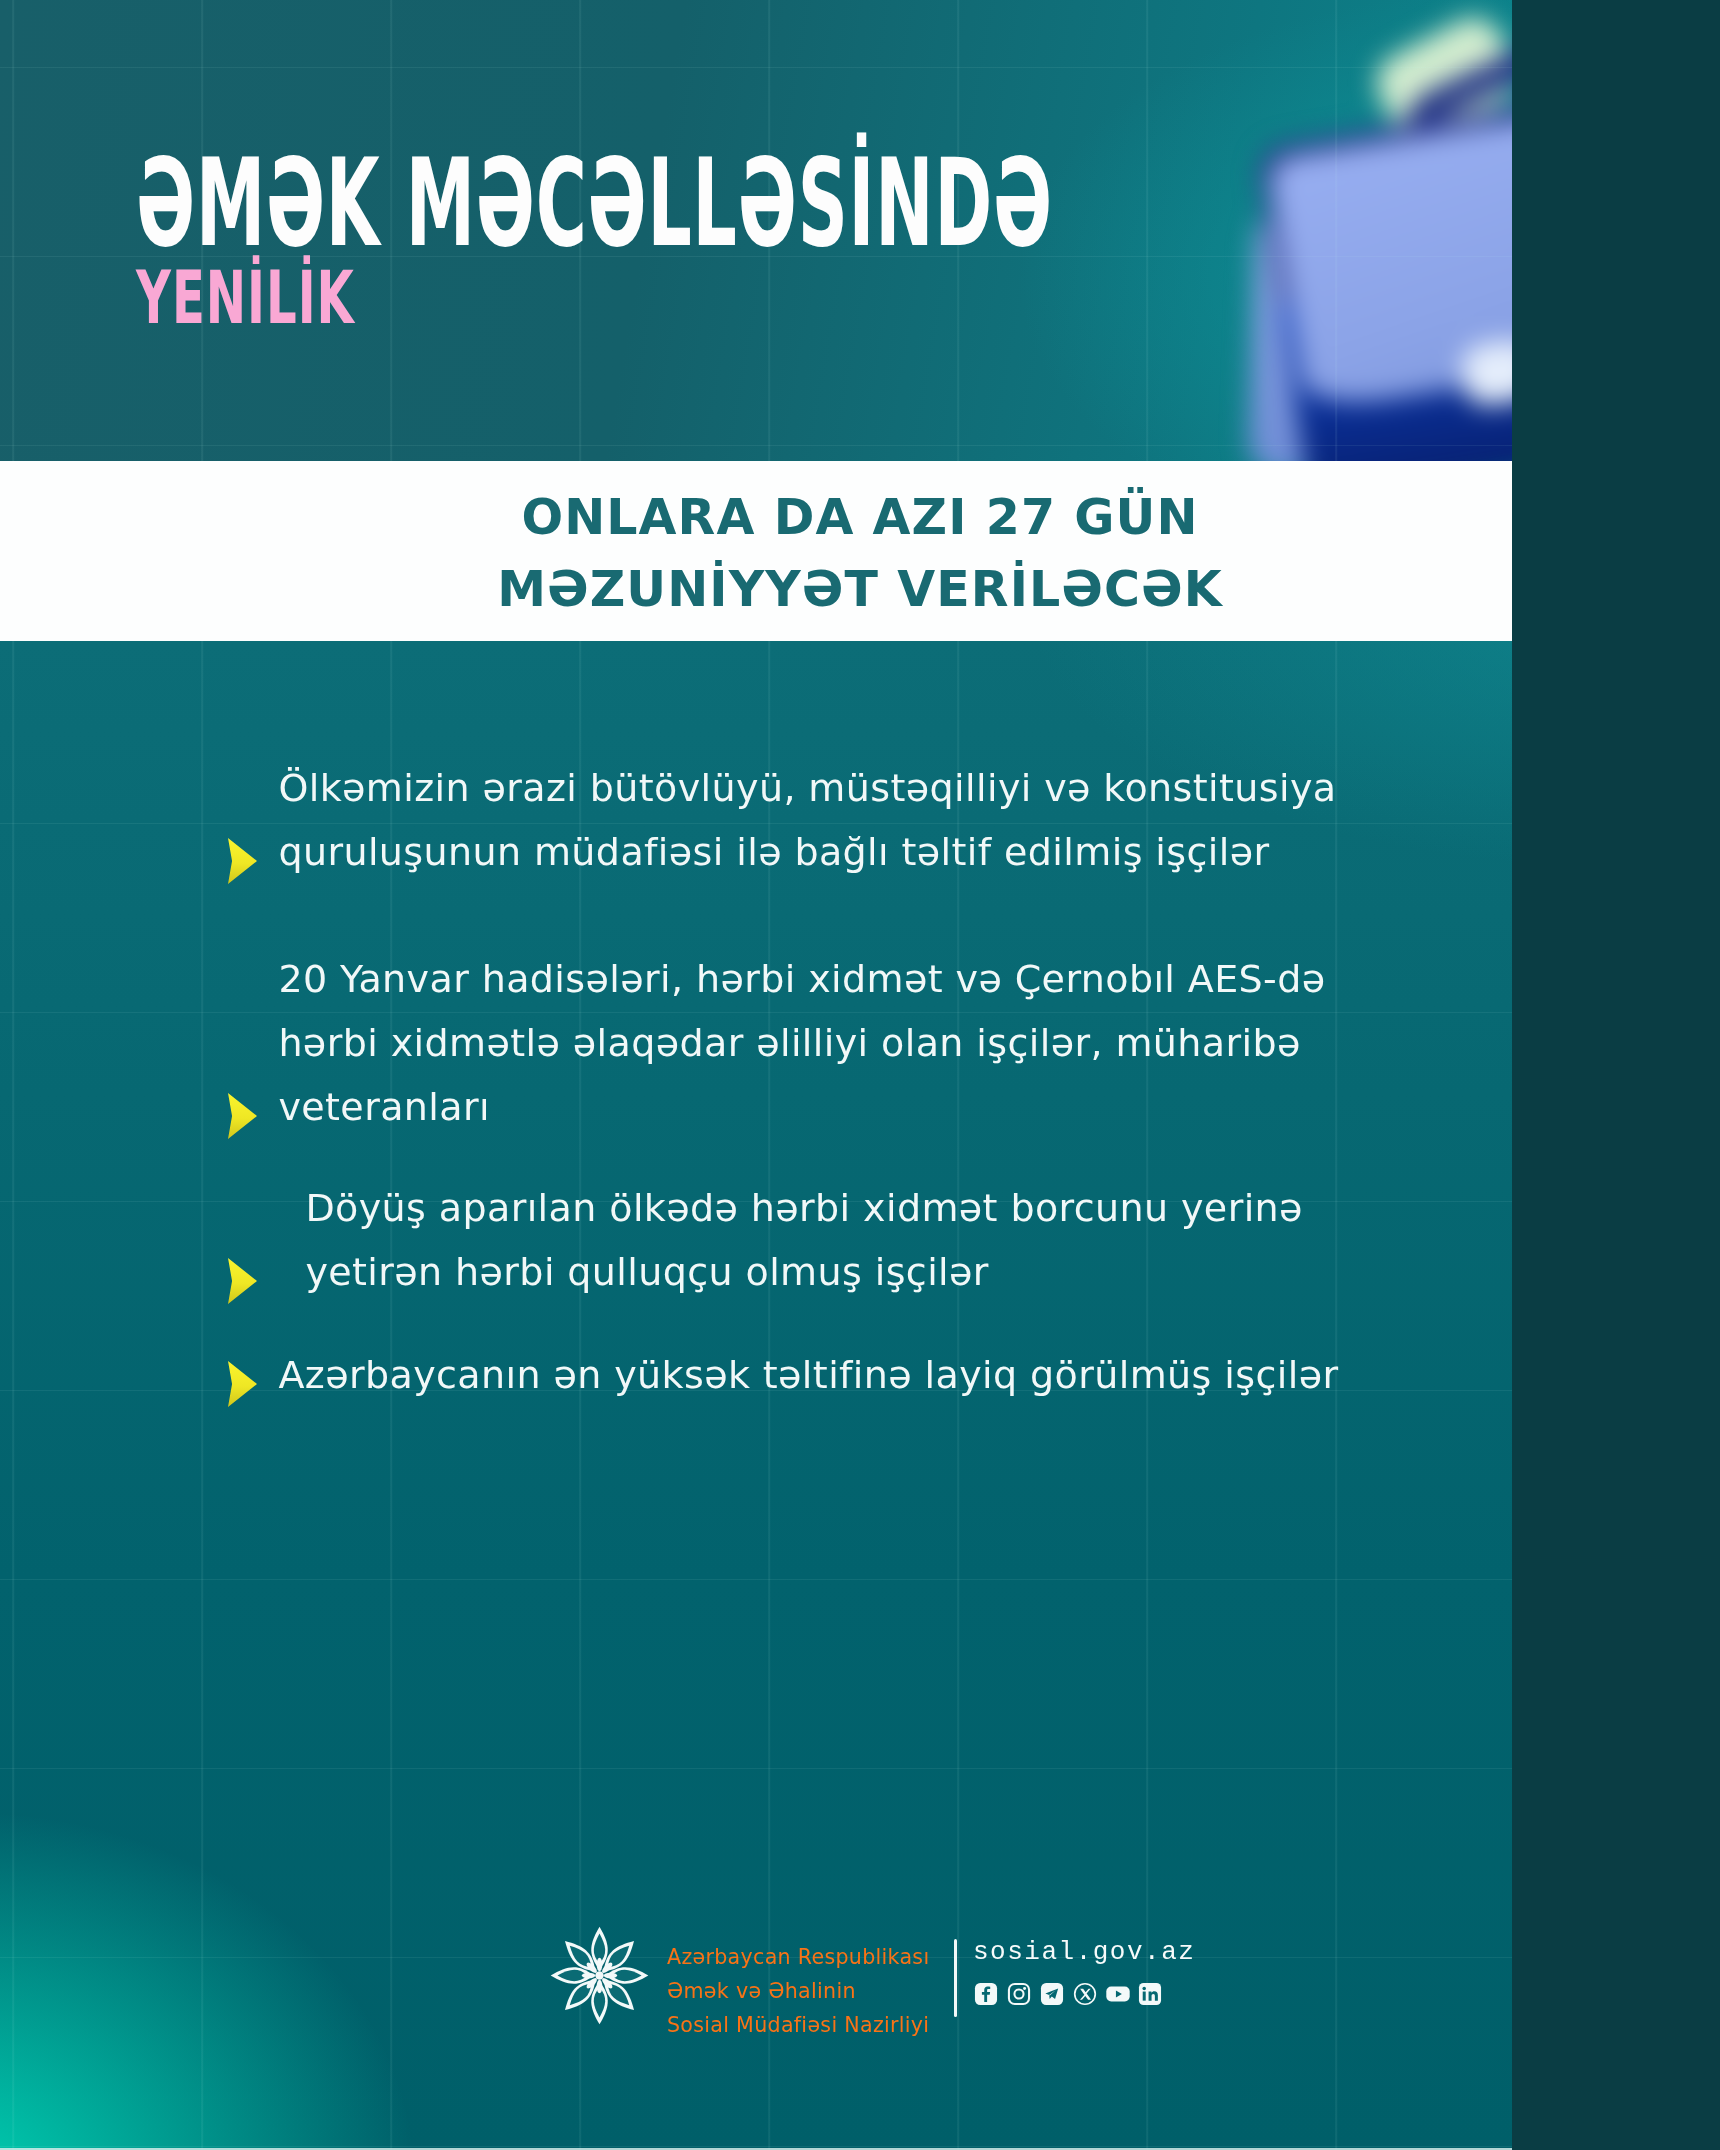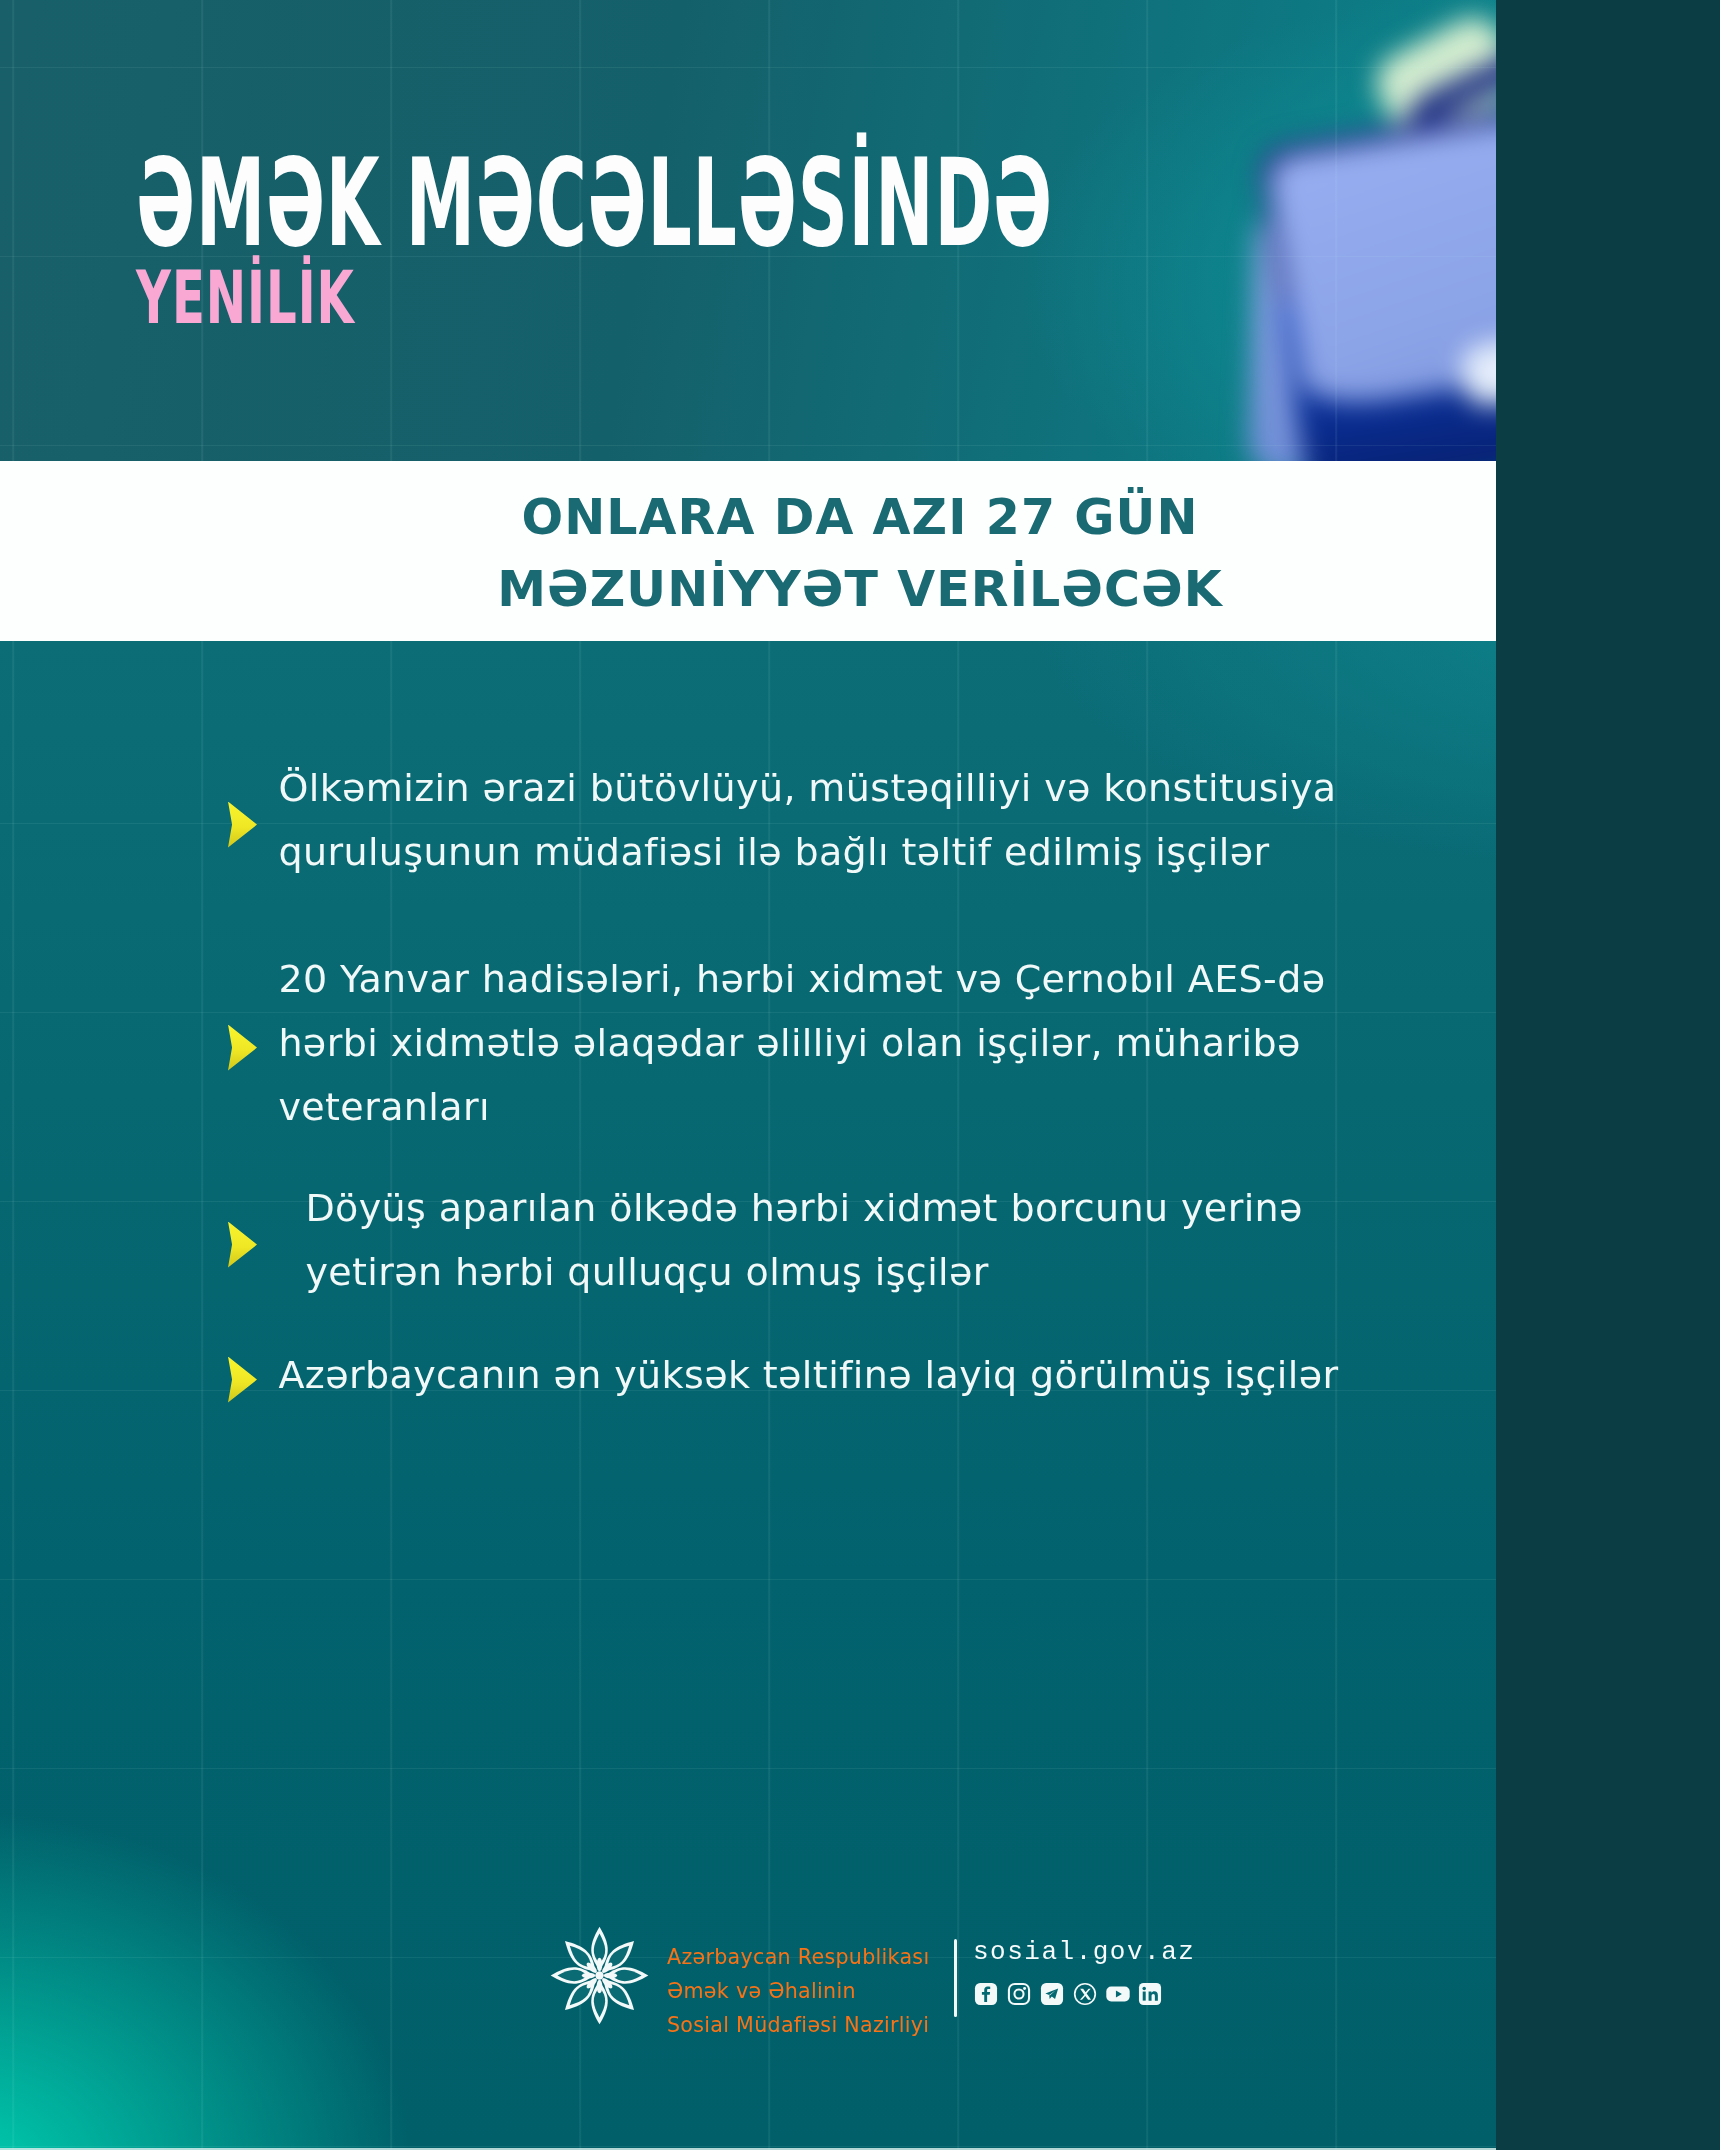--- a/index.html
+++ b/index.html
@@ -1,20 +1,21 @@
 <!DOCTYPE html>
 <html style="font-size:12.2px"><head>
 <meta charset="utf-8">
 <style>
   html,body{margin:0;padding:0;background:#0a3d44;}
   .poster{
     position:relative;
     width:1496px;height:2151px;
     overflow:hidden;
     font-family:"DejaVu Sans","Liberation Sans",sans-serif;
+    padding-left:16px;
     -webkit-font-smoothing:antialiased;
   }
   
   .bg-header{
     position:absolute;left:0;top:0;width:1720px;height:461px;
     background:
       radial-gradient(688px 398px at 88% 60%, rgba(13,151,158,.85), rgba(13,151,158,0) 72%),
       linear-gradient(100deg,#185f69 0%,#14606a 38%,#0e7680 70%,#0a8f96 100%);
   }
   .bg-body{
@@ -56,21 +57,21 @@
   .white-band{
     position:absolute;left:0;top:461px;width:1720px;height:180px;background:#fdfefe;
     display:flex;flex-direction:column;align-items:center;justify-content:flex-start;
     padding-top:21.4px;box-sizing:border-box;
   }
   .banner-line{
     line-height:72px;font-size:49px;font-weight:bold;color:#196a72;letter-spacing:1.1px;white-space:nowrap;
   }
   
   .bullets{position:absolute;left:228px;top:756px;width:1300px;}
-  .bullet{display:flex;align-items:center;}
+  .bullet{display:flex;align-items:flex-end;}
   .bullet-m1{margin-top:63px;}
   .bullet-m2{margin-top:37px;gap:27px;}
   .bullet-m3{margin-top:39px;}
   .marker{
     flex:0 0 auto;width:29px;height:46px;margin-top:9.2px;margin-right:21.4px;
     background:linear-gradient(180deg,#f9f42e 0%,#efe724 55%,#cfc61c 100%);
     clip-path:polygon(0 0,100% 50%,0 100%,14% 50%);
   }
   .bullet-text{font-size:38px;line-height:64px;color:#f1f8f8;letter-spacing:0.4px;}
   .bullet-line{white-space:nowrap;}

